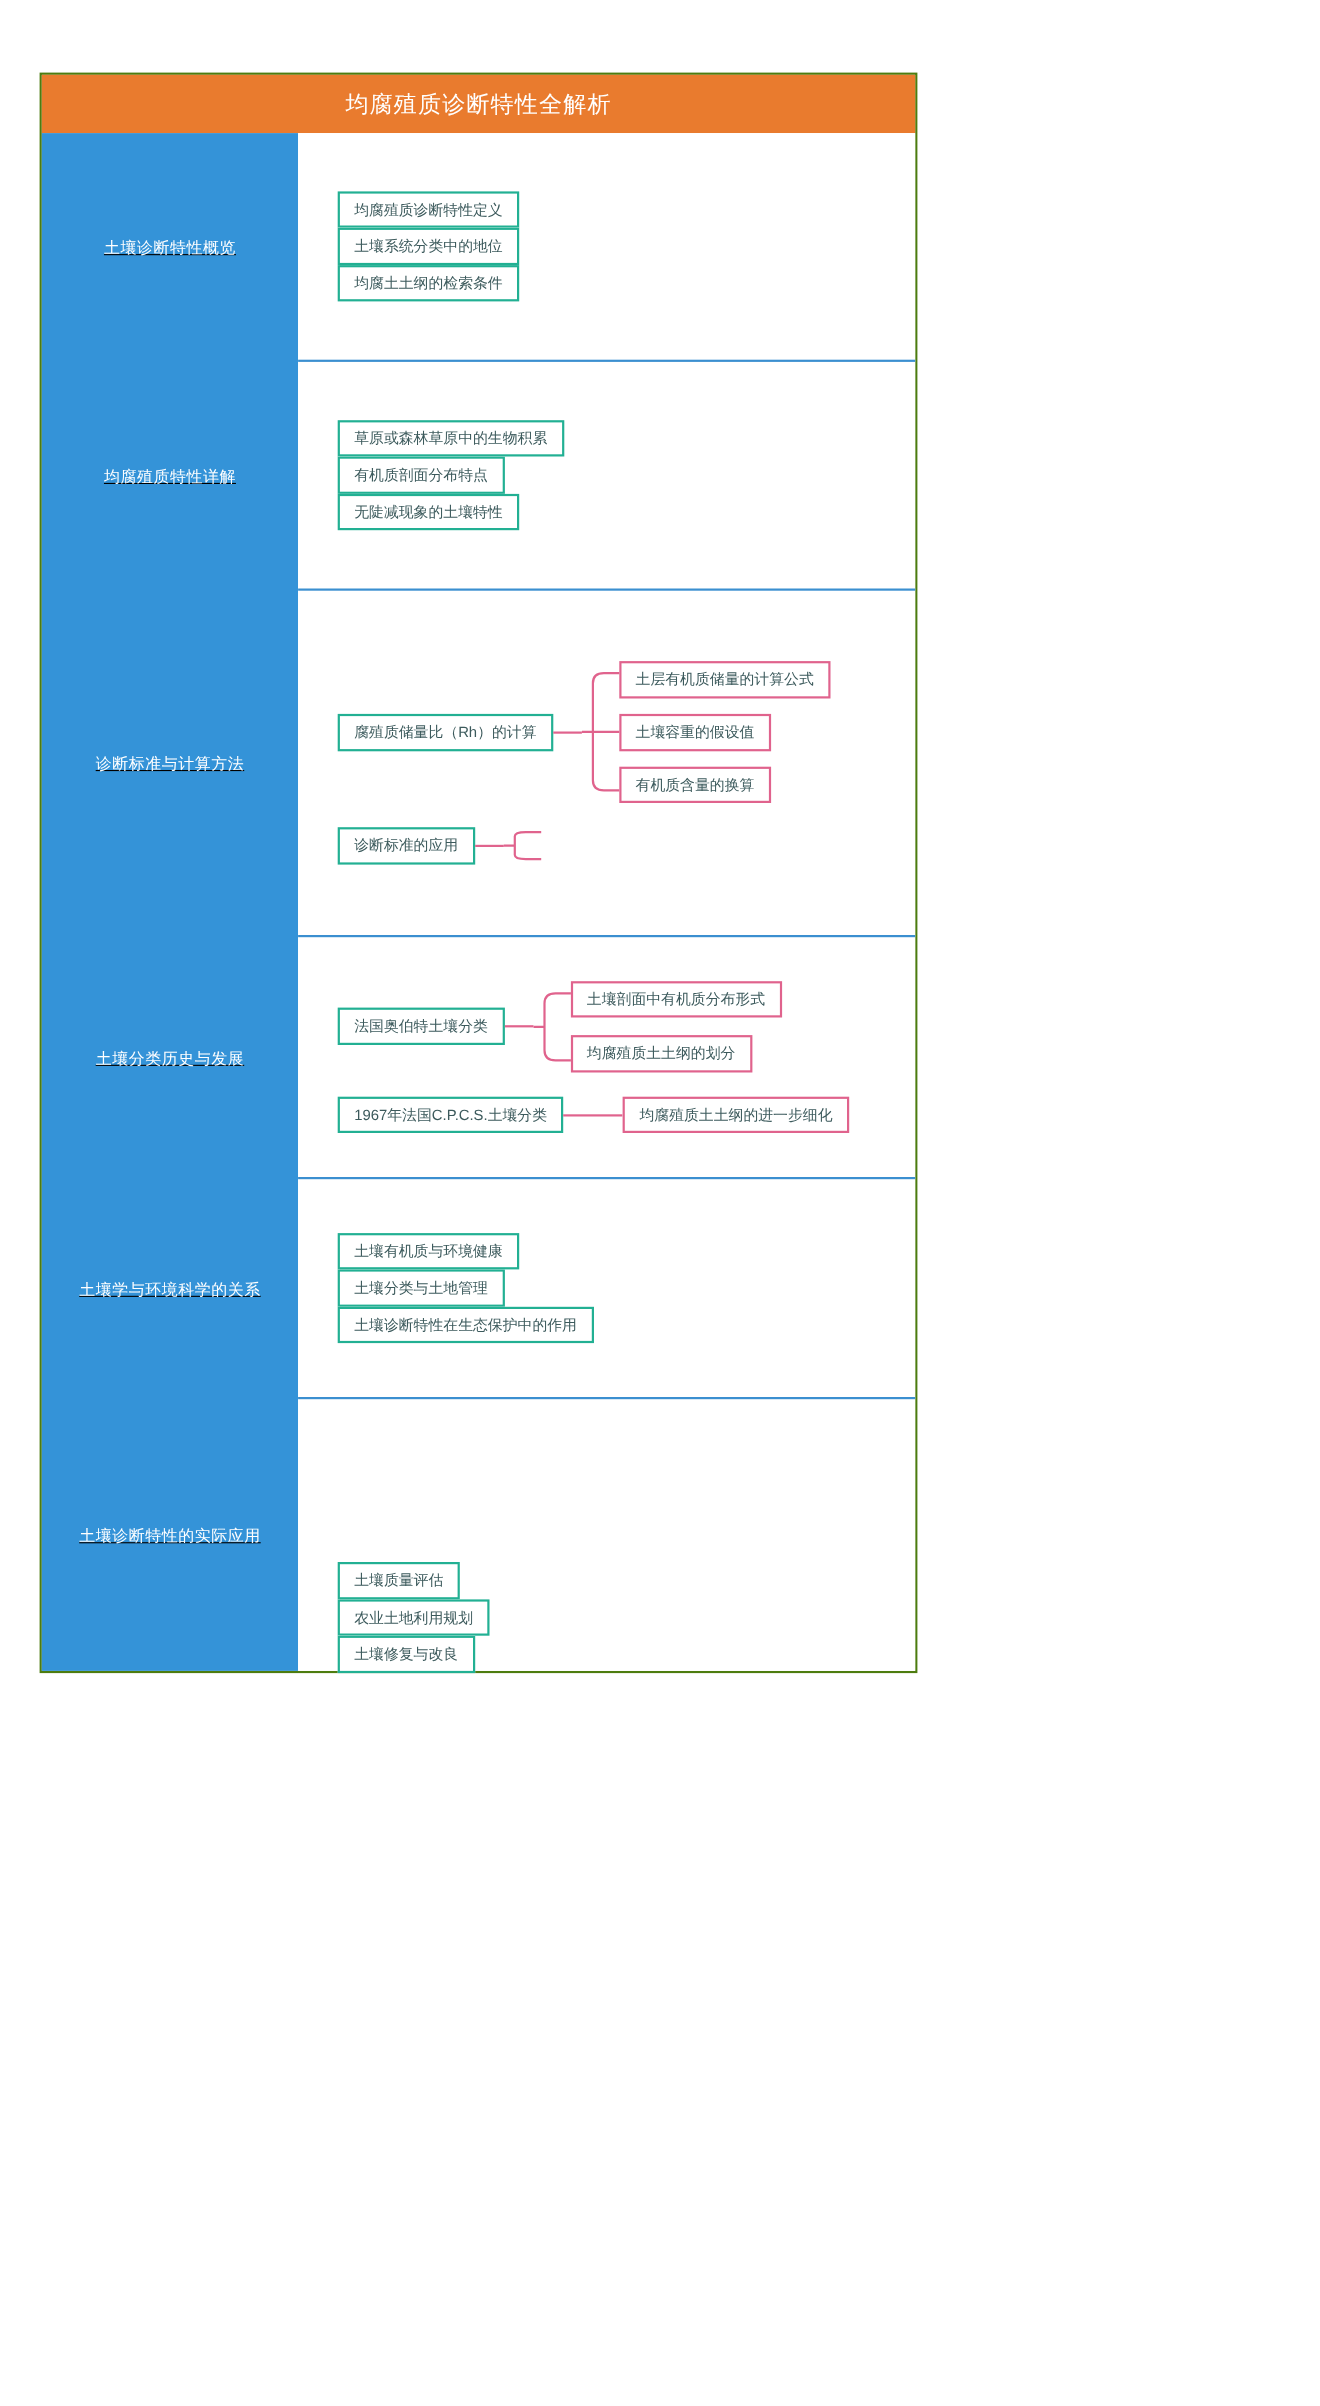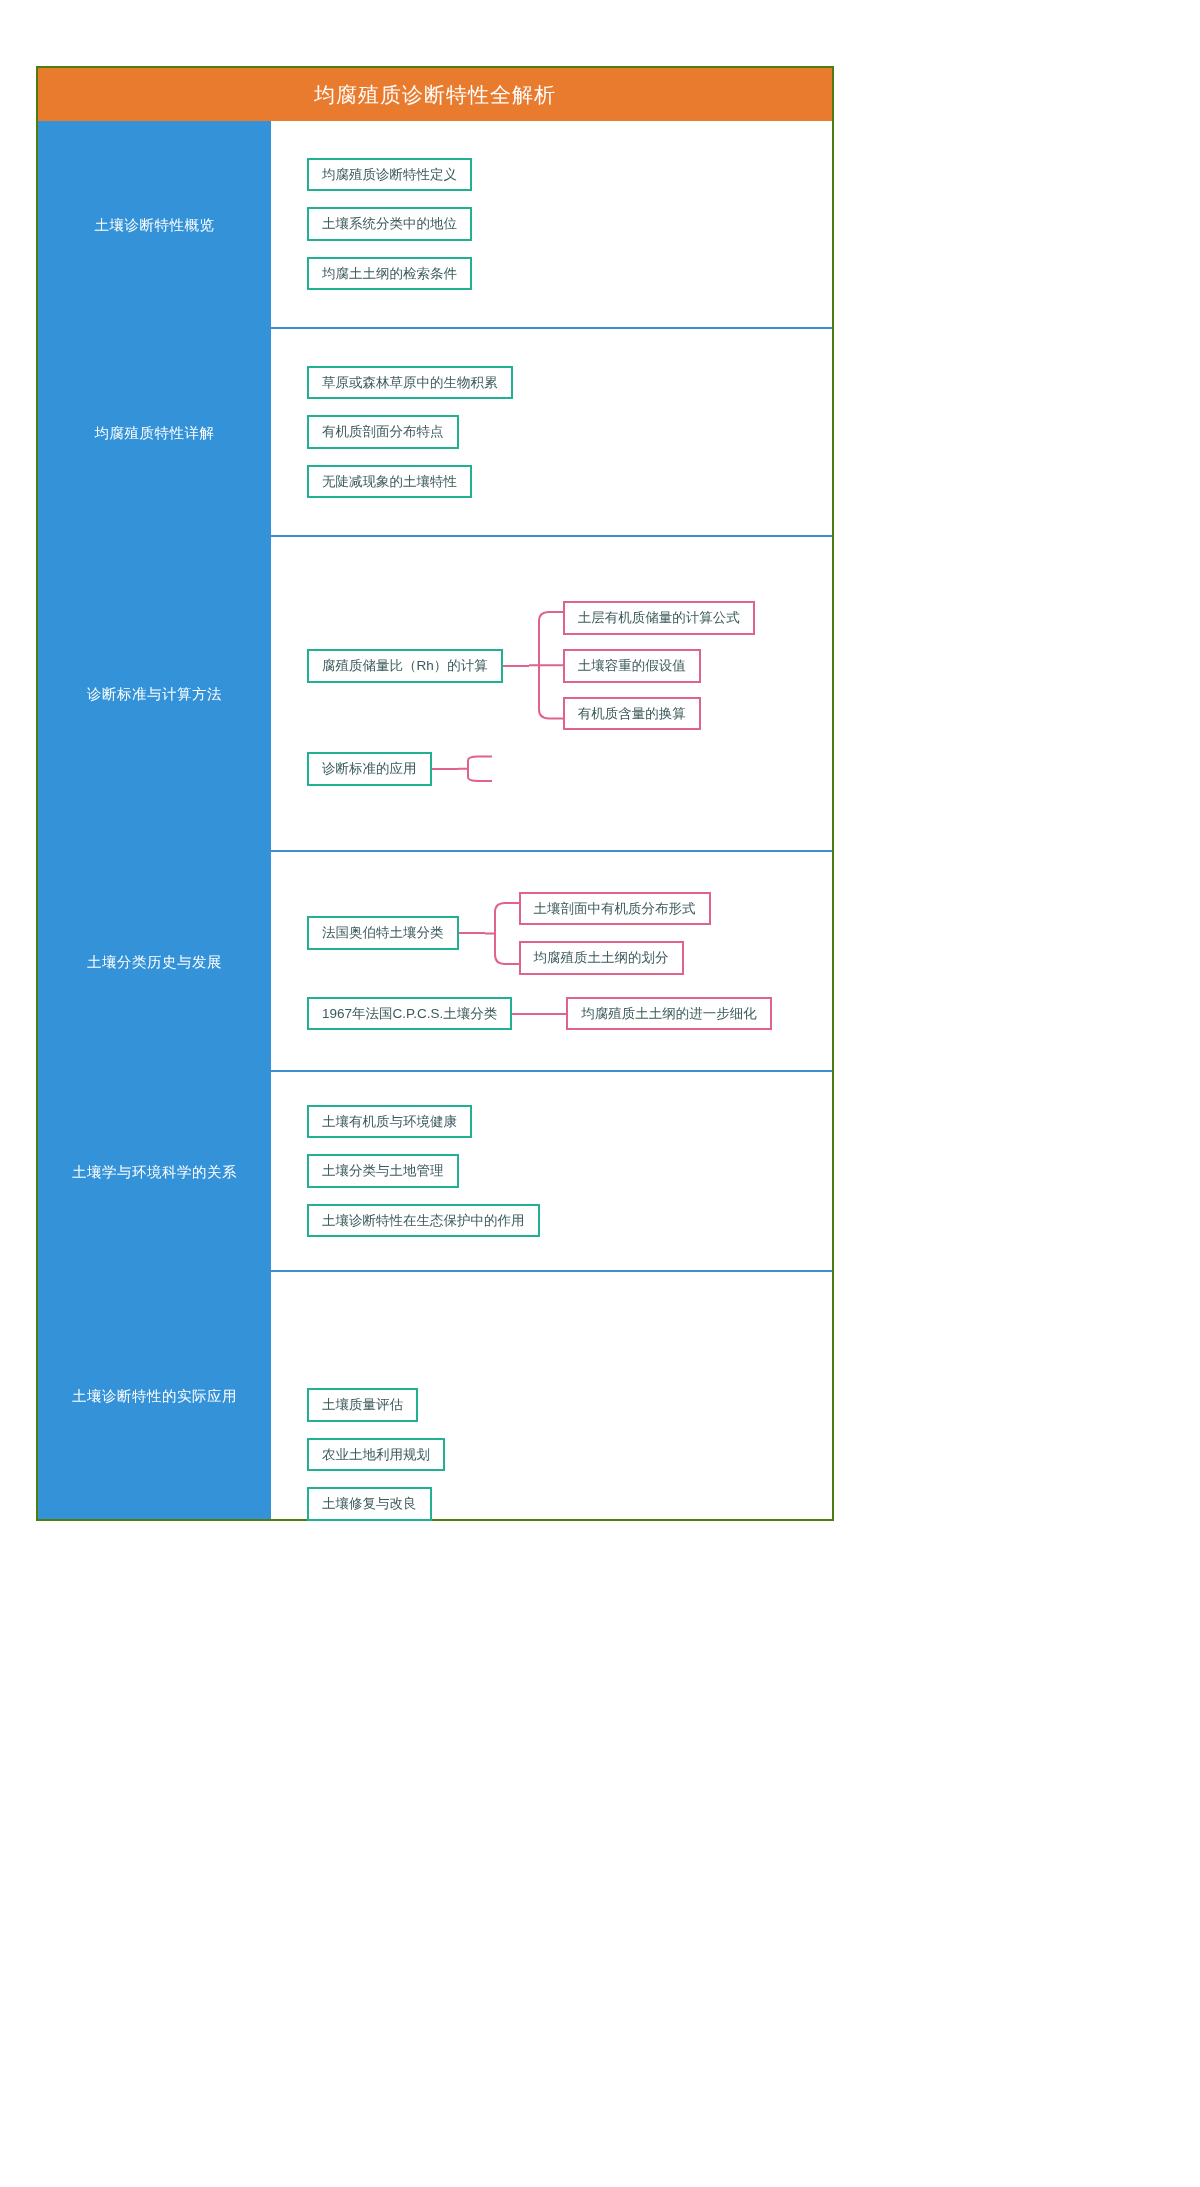--- a/index.html
+++ b/index.html
@@ -43,20 +43,21 @@
   .body-split{
     flex:1 1 auto;
     display:flex;
     min-height:0;
   }
   .sidebar{
     flex:0 0 233px;
     background:#3493d8;
     display:flex;
     flex-direction:column;
+    text-decoration:underline;
   }
   .content{
     flex:1 1 auto;
     background:#ffffff;
     display:flex;
     flex-direction:column;
     min-width:0;
   }
 
   .side-cell{
@@ -103,21 +104,20 @@
     line-height:1.15;
   }
   .node.pink{
     border-color:#e0638d;
     color:#3c5a5c;
   }
 
   .simple-list{
     display:flex;
     flex-direction:column;
-    gap:16px;
     align-items:flex-start;
   }
 
   
   .branch{
     display:flex;
     align-items:center;
   }
   .branch-children{
     display:flex;

